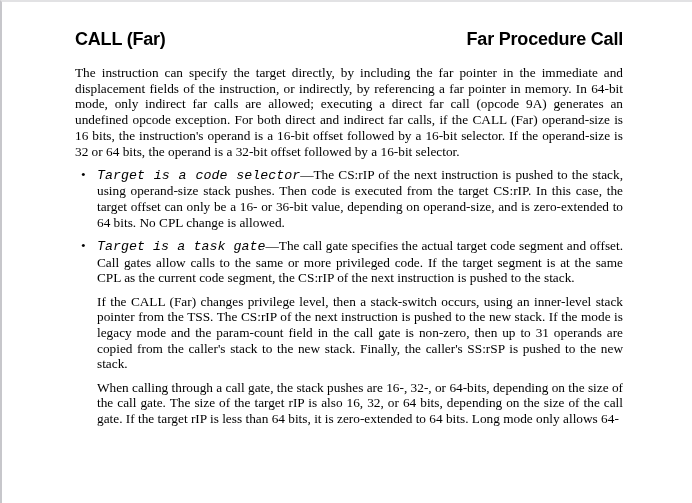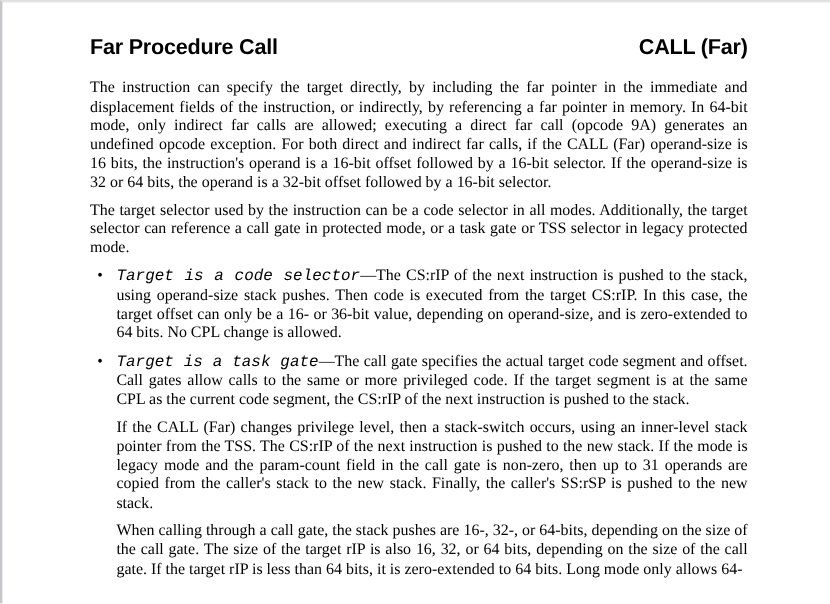--- a/index.html
+++ b/index.html
@@ -51,28 +51,27 @@
   .bullet-body { flex: 1; min-width: 0; }
   .bullet-lead { font-style: italic; font-family: Liberation Mono, monospace; }
 </style>
 </head>
 <body>
 
 <div class="page">
   <div class="content">
 
     <div class="title-row">
+      <span>CALL (Far)</span>
       <span>Far Procedure Call</span>
-      <span>CALL (Far)</span>
     </div>
 
 
     <p class="para">The instruction can specify the target directly, by including the far pointer in the immediate and displacement fields of the instruction, or indirectly, by referencing a far pointer in memory. In 64-bit mode, only indirect far calls are allowed; executing a direct far call (opcode 9A) generates an undefined opcode exception. For both direct and indirect far calls, if the CALL (Far) operand-size is 16 bits, the instruction's operand is a 16-bit offset followed by a 16-bit selector. If the operand-size is 32 or 64 bits, the operand is a 32-bit offset followed by a 16-bit selector.</p>
 
-    <p class="para">The target selector used by the instruction can be a code selector in all modes. Additionally, the target selector can reference a call gate in protected mode, or a task gate or TSS selector in legacy protected mode.</p>
 
     <ul class="bullets">
 
       <li class="bullet-item">
         <span class="bullet-marker">•</span>
         <div class="bullet-body">
           <p class="para"><span class="bullet-lead">Target is a code selector</span><span>—The CS:rIP of the next instruction is pushed to the stack, using operand-size stack pushes. Then code is executed from the target CS:rIP. In this case, the target offset can only be a 16- or 36-bit value, depending on operand-size, and is zero-extended to 64 bits. No CPL change is allowed.</span></p>
         </div>
       </li>
 

